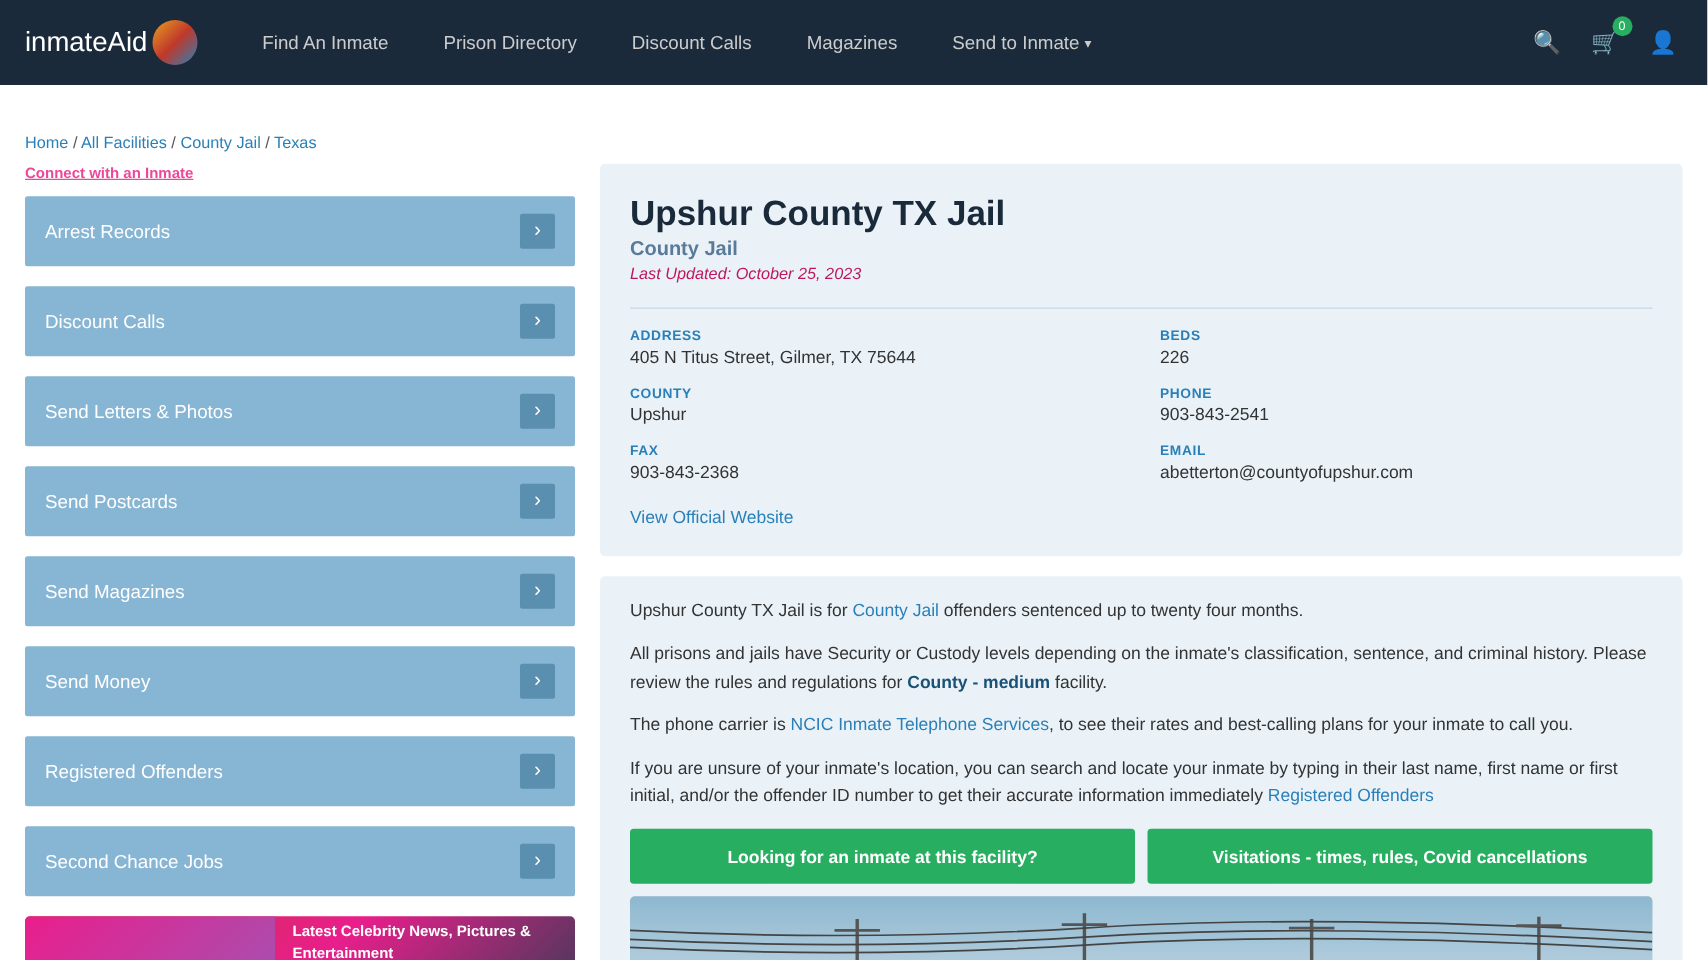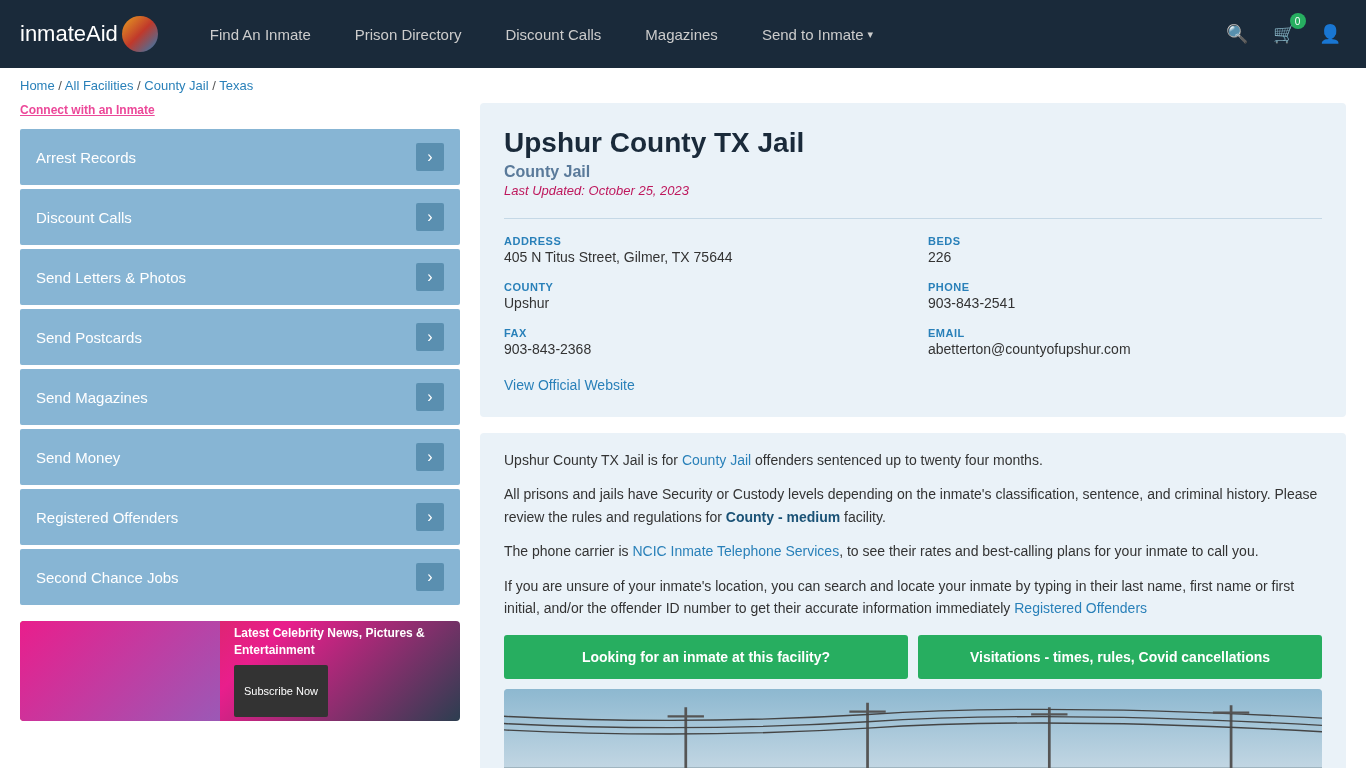--- a/index.html
+++ b/index.html
@@ -82,20 +82,21 @@
       font-size: 10px;
       display: flex;
       align-items: center;
       justify-content: center;
     }
 
     
     .breadcrumb-bar {
       padding: 10px 20px;
       font-size: 13px;
+      margin-top: 28px;
     }
     .breadcrumb-bar a {
       color: #2980b9;
       text-decoration: none;
     }
     .breadcrumb-bar span { color: #555; }
 
     
     .main-content {
       display: flex;
@@ -112,21 +113,21 @@
     .sidebar-title {
       font-size: 12px;
       font-weight: bold;
       text-decoration: underline;
       margin-bottom: 12px;
       color: #ec4899;
     }
     .sidebar-menu {
       display: flex;
       flex-direction: column;
-      gap: 4px;
+      gap: 16px;
     }
     .sidebar-menu-item {
       background: #87b5d4;
       color: #fff;
       display: flex;
       align-items: center;
       justify-content: space-between;
       padding: 14px 16px;
       cursor: pointer;
       font-size: 15px;

